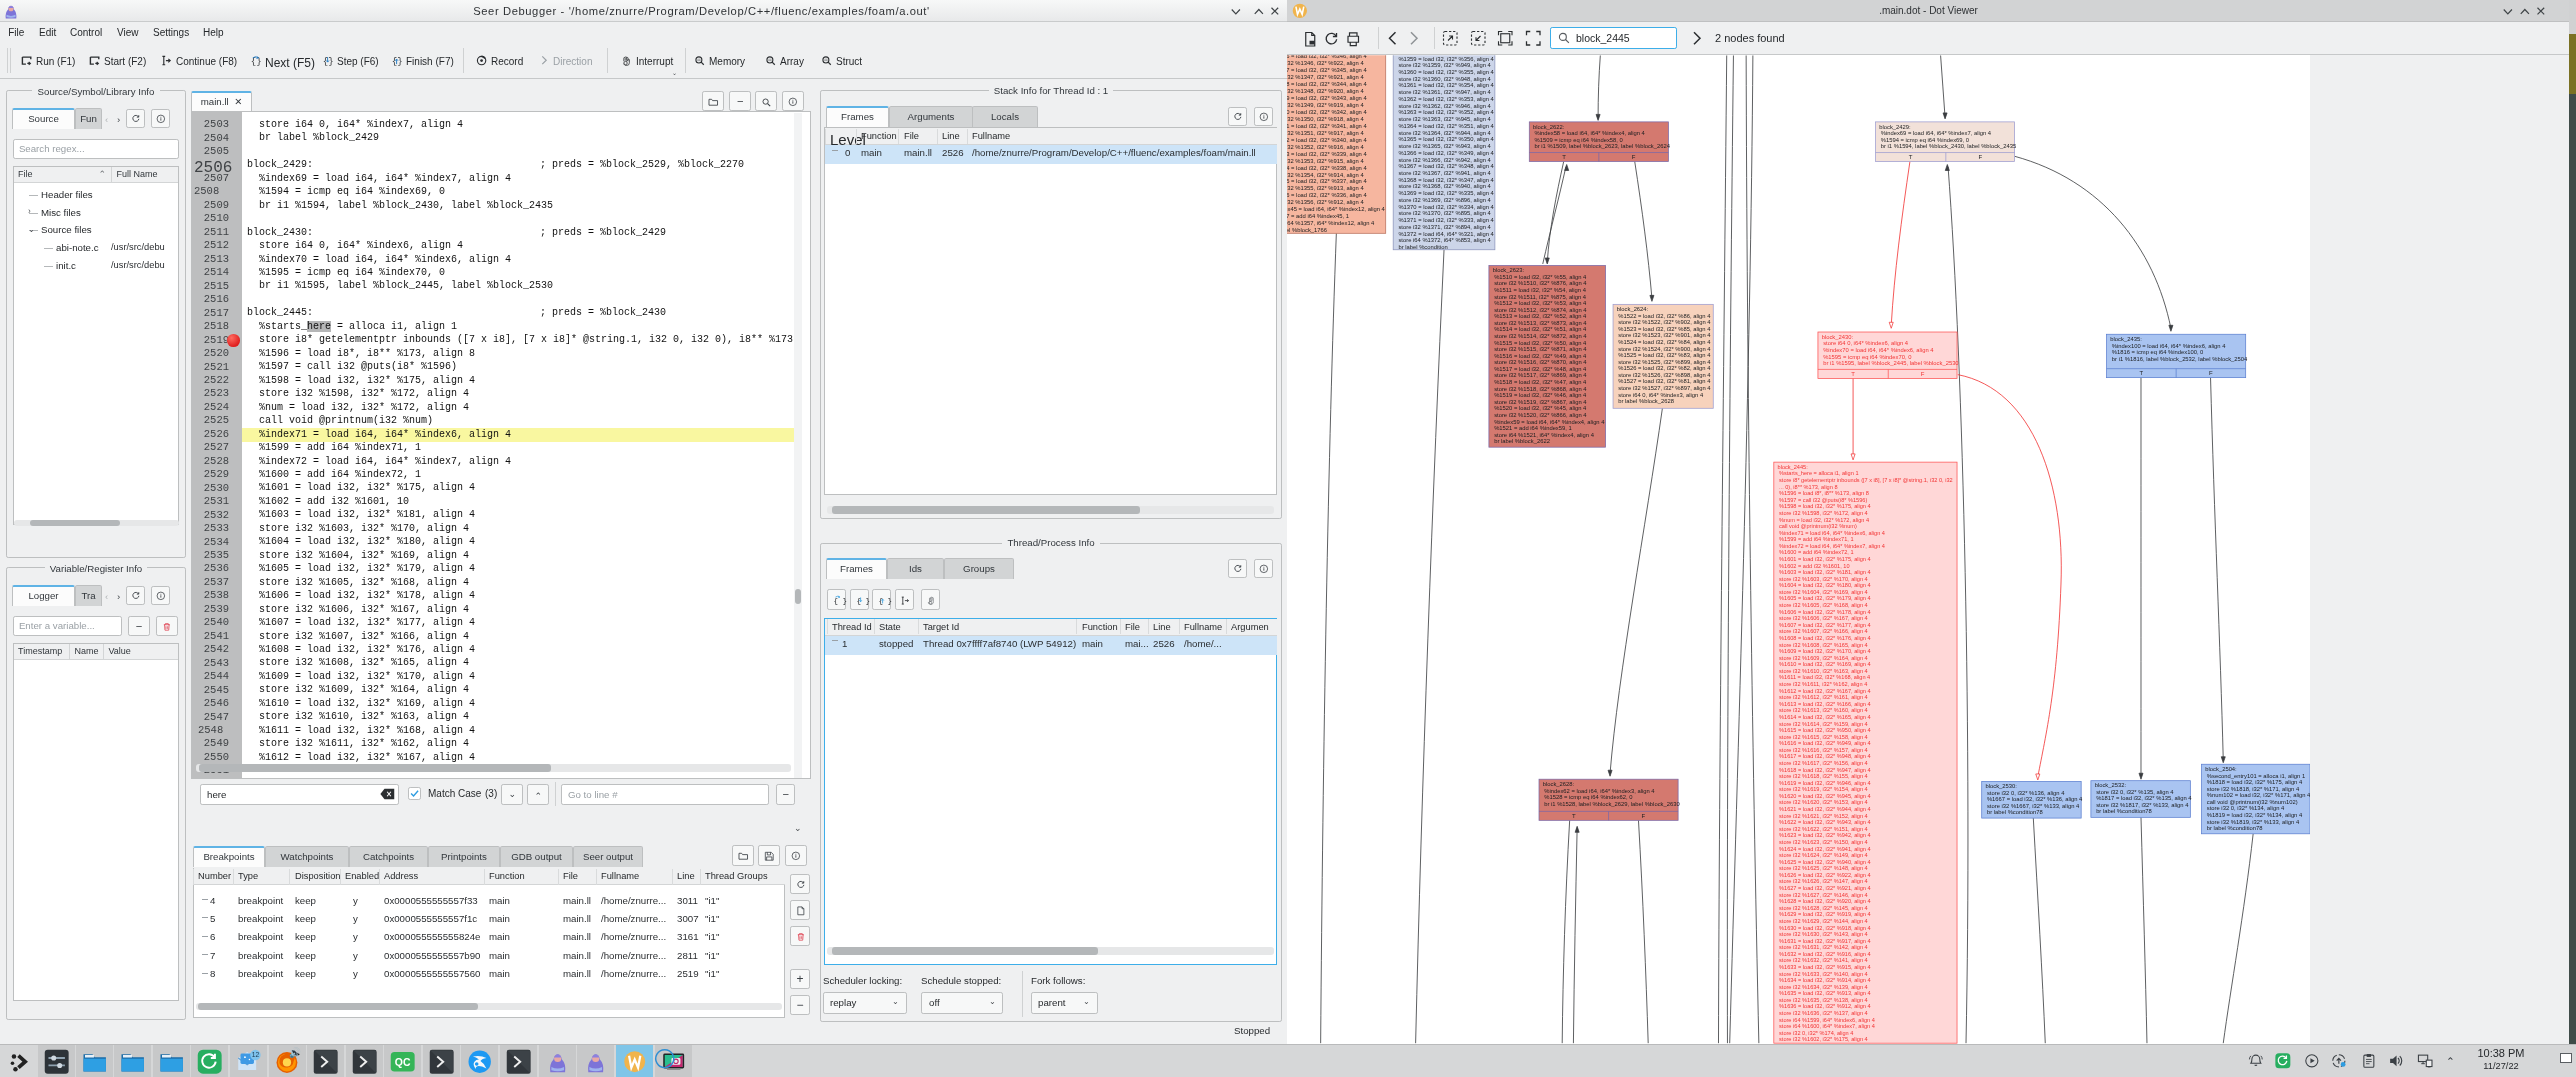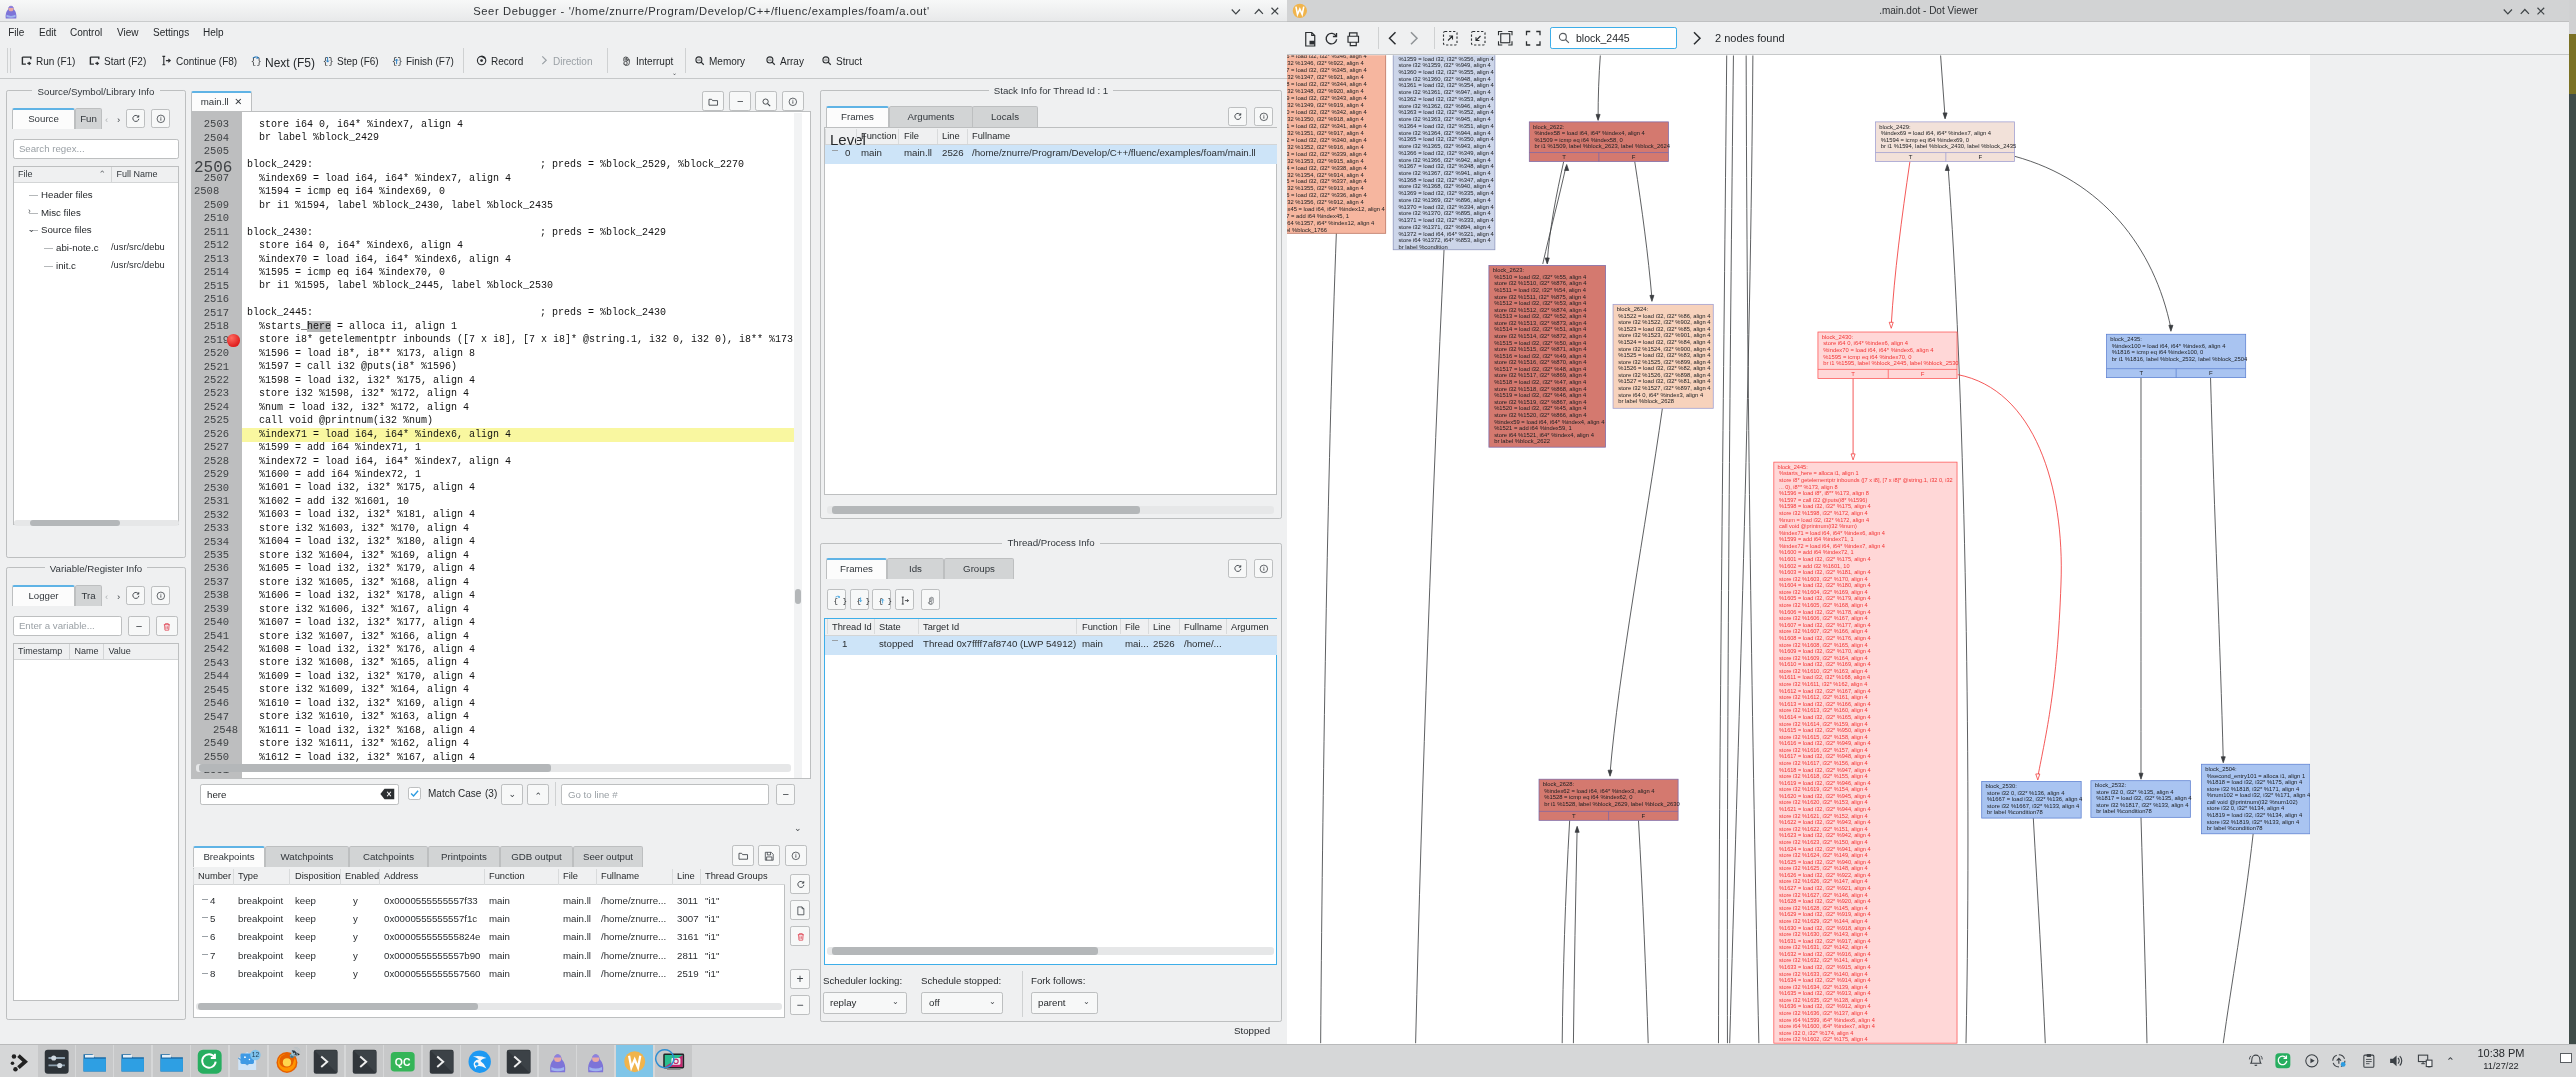--- a/index.html
+++ b/index.html
@@ -324,21 +324,21 @@
     <div class="abs mono" style="left:194px;top:657px;width:35px;text-align:right;font-size:10.5px;color:#3f4245">2543</div>
     <div class="abs mono" style="left:247px;top:657px;font-size:10px;color:#111;white-space:pre">  store i32 %1608, i32* %165, align 4</div>
     <div class="abs mono" style="left:194px;top:670px;width:35px;text-align:right;font-size:10.5px;color:#3f4245">2544</div>
     <div class="abs mono" style="left:247px;top:671px;font-size:10px;color:#111;white-space:pre">  %1609 = load i32, i32* %170, align 4</div>
     <div class="abs mono" style="left:194px;top:684px;width:35px;text-align:right;font-size:10.5px;color:#3f4245">2545</div>
     <div class="abs mono" style="left:247px;top:684px;font-size:10px;color:#111;white-space:pre">  store i32 %1609, i32* %164, align 4</div>
     <div class="abs mono" style="left:194px;top:697px;width:35px;text-align:right;font-size:10.5px;color:#3f4245">2546</div>
     <div class="abs mono" style="left:247px;top:698px;font-size:10px;color:#111;white-space:pre">  %1610 = load i32, i32* %169, align 4</div>
     <div class="abs mono" style="left:194px;top:711px;width:35px;text-align:right;font-size:10.5px;color:#3f4245">2547</div>
     <div class="abs mono" style="left:247px;top:711px;font-size:10px;color:#111;white-space:pre">  store i32 %1610, i32* %163, align 4</div>
-    <div class="abs mono" style="left:208px;top:724px;width:35px;text-align:center;font-size:10.5px;color:#3f4245">2548</div>
+    <div class="abs mono" style="left:198px;top:724px;width:35px;text-align:left;font-size:10.5px;color:#3f4245">2548</div>
     <div class="abs mono" style="left:247px;top:725px;font-size:10px;color:#111;white-space:pre">  %1611 = load i32, i32* %168, align 4</div>
     <div class="abs mono" style="left:194px;top:737px;width:35px;text-align:right;font-size:10.5px;color:#3f4245">2549</div>
     <div class="abs mono" style="left:247px;top:738px;font-size:10px;color:#111;white-space:pre">  store i32 %1611, i32* %162, align 4</div>
     <div class="abs mono" style="left:194px;top:751px;width:35px;text-align:right;font-size:10.5px;color:#3f4245">2550</div>
     <div class="abs mono" style="left:247px;top:752px;font-size:10px;color:#111;white-space:pre">  %1612 = load i32, i32* %167, align 4</div>
     <div class="abs mono" style="left:194px;top:764px;width:35px;text-align:right;font-size:10.5px;color:#3f4245">2551</div>
     <div class="abs" style="left:794px;top:113px;width:7.5px;height:665px;background:#f2f3f4"></div>
     <div class="thumb" style="left:795px;top:589px;width:6px;height:15px"></div>
     <div class="scroll" style="left:196px;top:764px;width:595px;height:7.5px"></div>
     <div class="thumb" style="left:199px;top:764px;width:352px;height:7.5px"></div>

